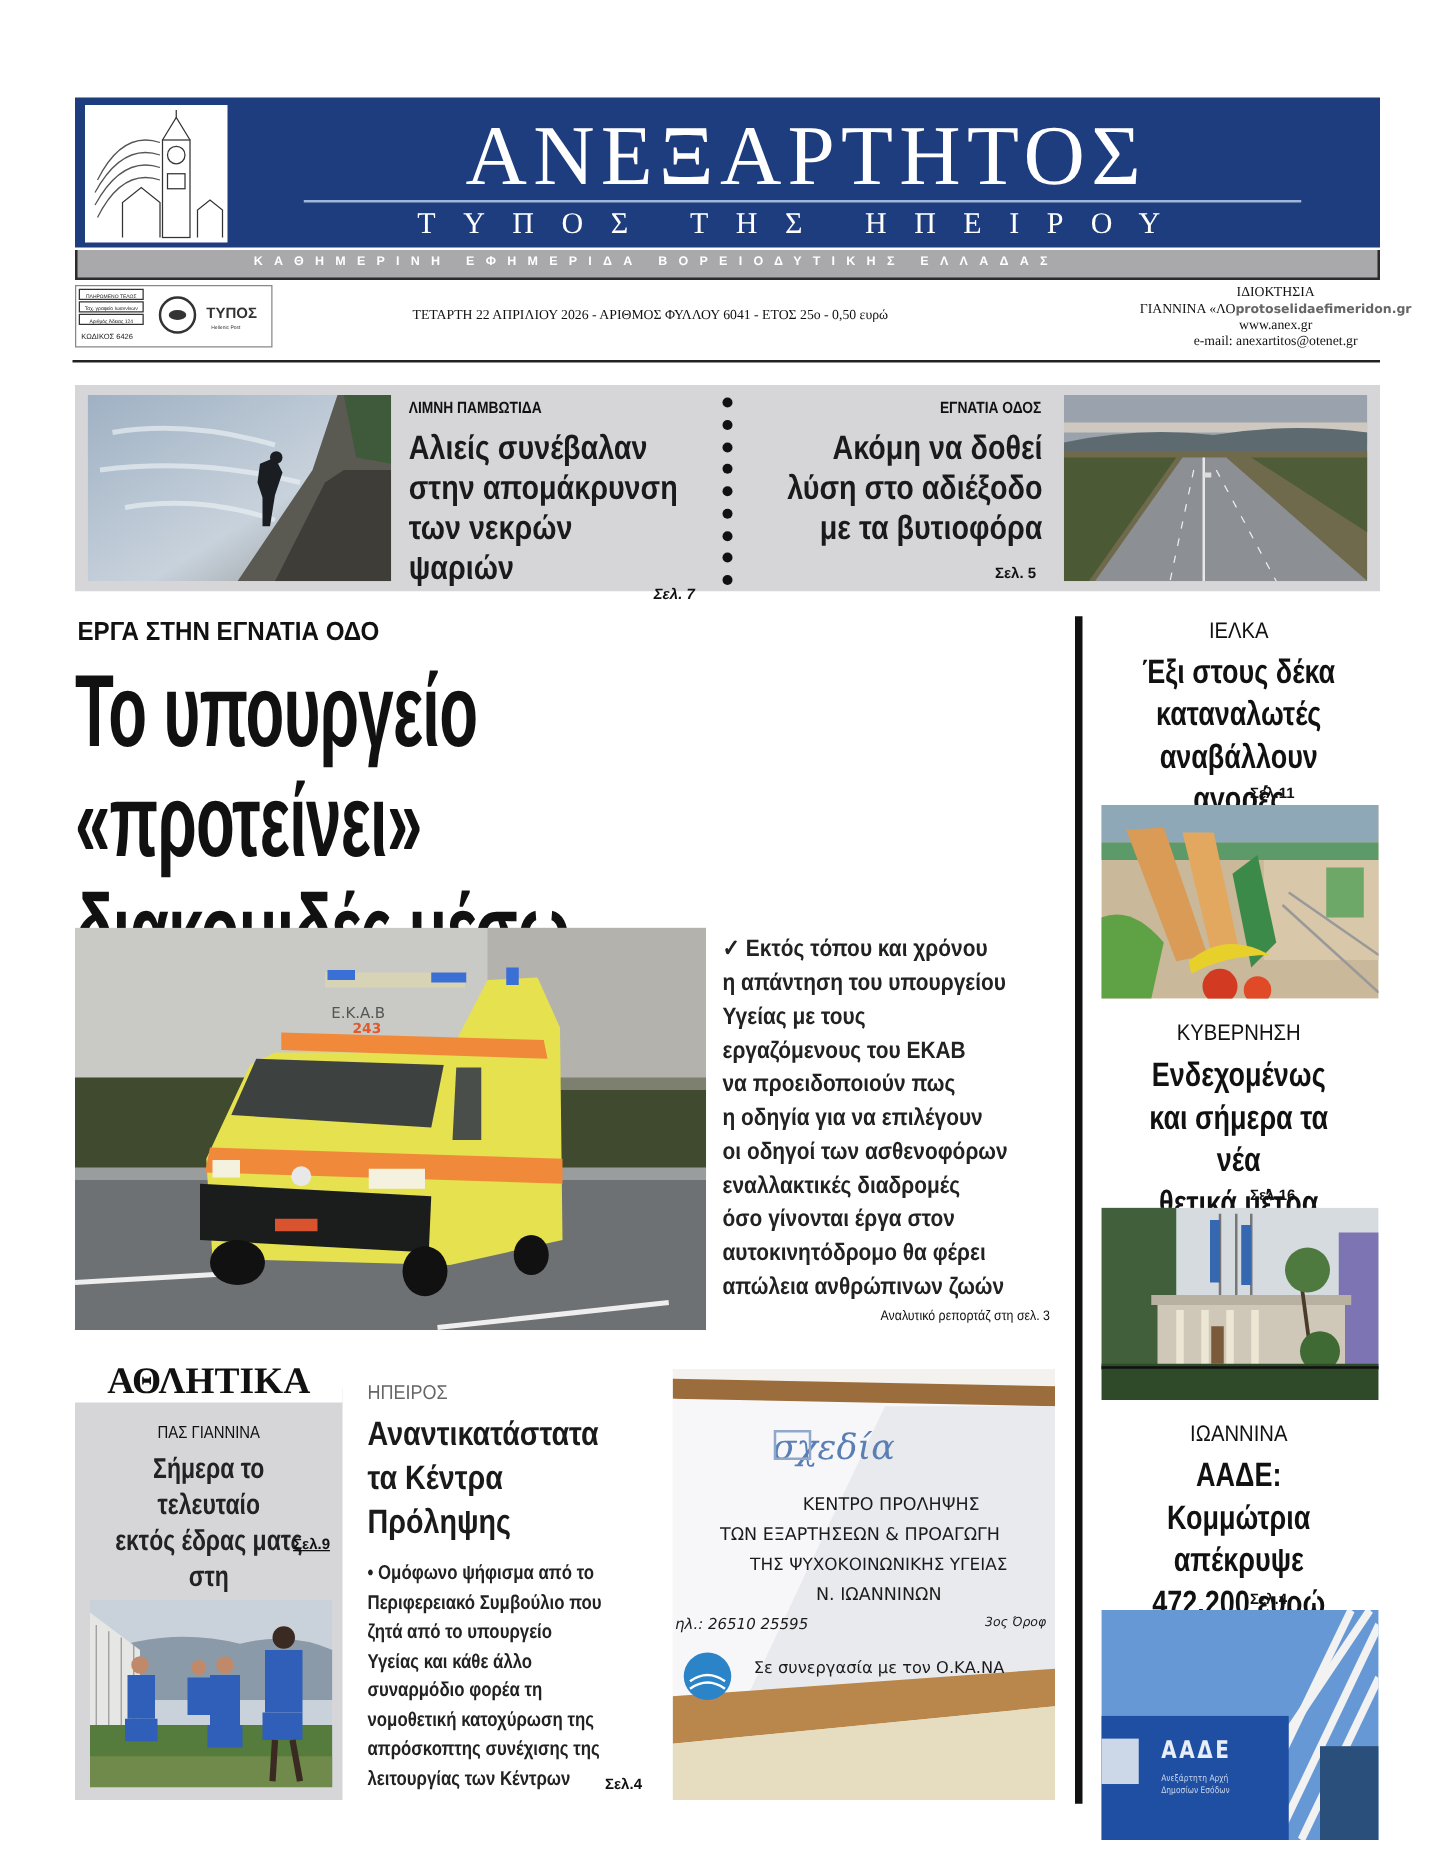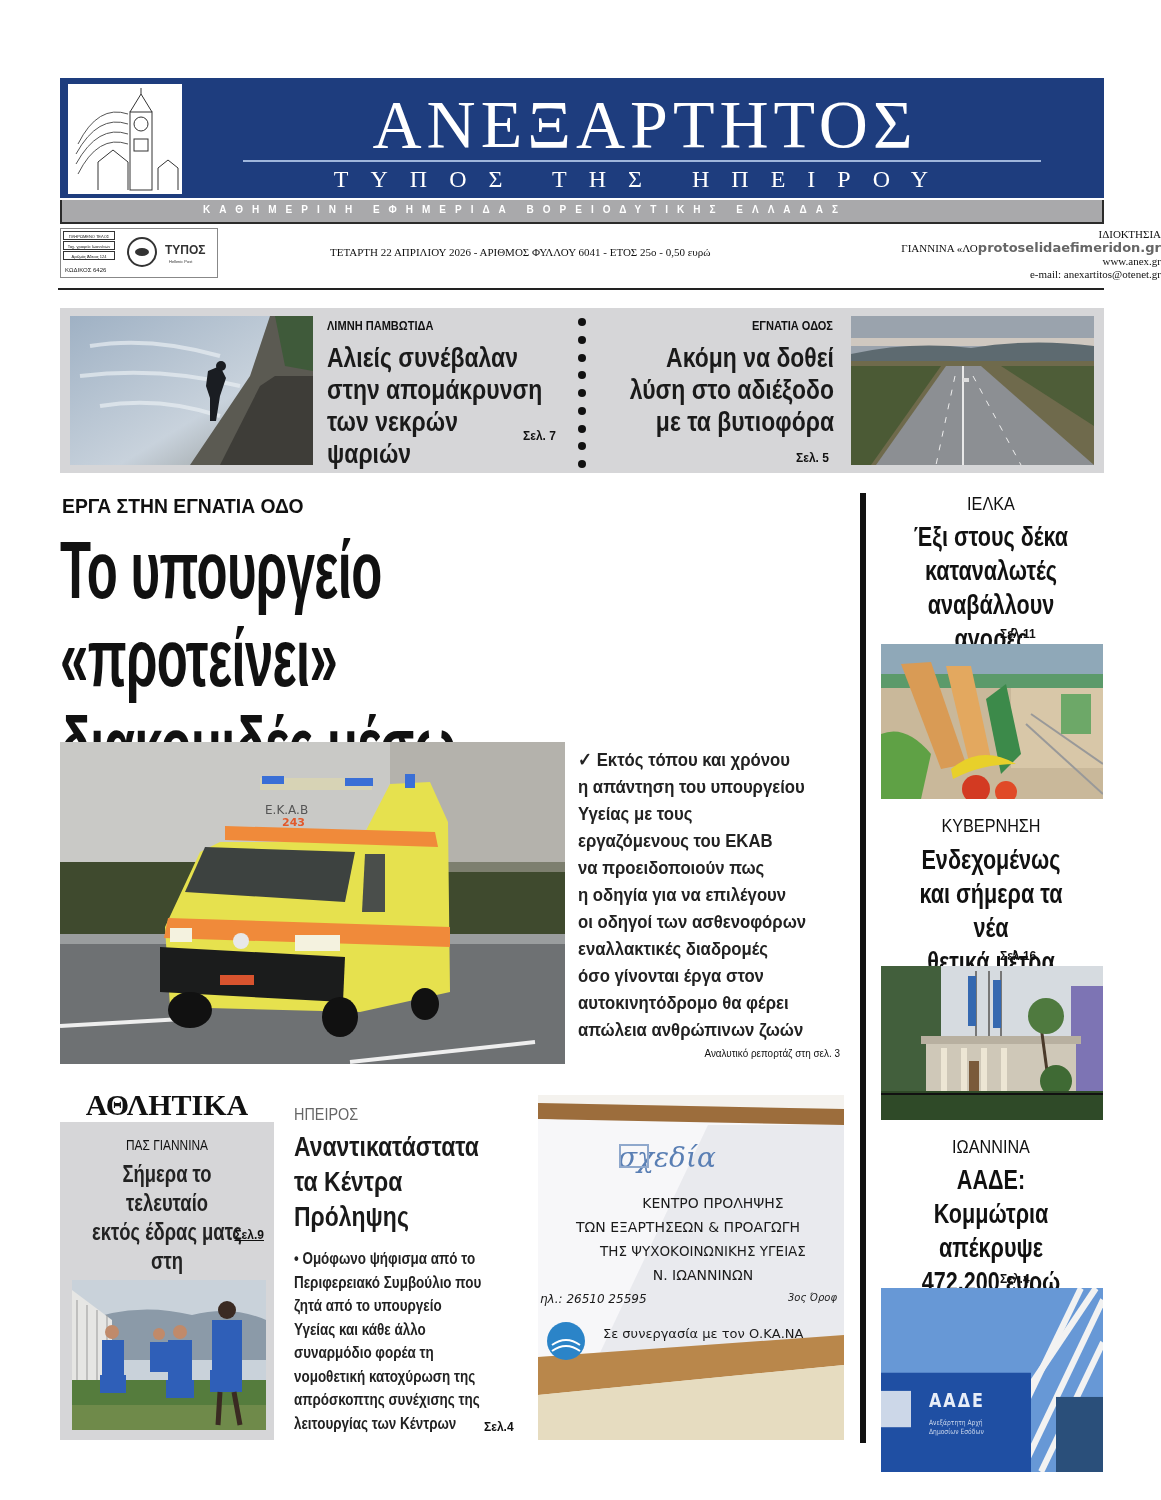--- a/index.html
+++ b/index.html
@@ -25,36 +25,36 @@
   .postage { left: 60px; top: 228px; width: 158px; height: 50px; border: 1px solid #888; background: #fff; }
   .postage-boxes { position: absolute; left: 2px; top: 2px; width: 52px; }
   .postage-boxes div { border: 1px solid #333; font-size: 4px; height: 9px; margin-bottom: 1px; text-align: center; line-height: 9px; }
   .postage-code { position: absolute; left: 4px; top: 38px; font-size: 6px; }
   .postage-seal { position: absolute; left: 66px; top: 8px; width: 30px; height: 30px; border-radius: 50%; border: 2px solid #333; }
   .postage-seal::after { content: ""; position: absolute; left: 6px; top: 9px; width: 14px; height: 8px; border-radius: 50%; background: #333; }
   .postage-elta { position: absolute; left: 104px; top: 14px; font-size: 12px; font-weight: bold; color: #333; }
   .postage-elta-sub { position: absolute; left: 108px; top: 30px; font-size: 4px; color: #333; }
   .dateline { left: 330px; top: 246px; width: 480px; text-align: left;
     font-family: "Liberation Serif", serif; font-size: 11px; color: #111; }
-  .owner { left: 880px; top: 228px; width: 281px; text-align: right;
+  .owner { left: 880px; top: 228px; width: 281px; text-align: center;
     font-family: "Liberation Serif", serif; font-size: 11px; line-height: 13px; color: #111; }
-  .owner .wm { font-family: "DejaVu Sans", sans-serif; font-weight: bold; color: #666; font-size: 13px; }
+  .owner .wm { font-family: "DejaVu Sans", sans-serif; font-weight: bold; color: #666; font-size: 10px; }
   .info-rule { left: 58px; top: 288px; width: 1046px; height: 2px; background: #222; }
 
   
   .teaser { left: 60px; top: 308px; width: 1044px; height: 165px; background: #d6d6d8; }
   .teaser-img-1 { left: 70px; top: 316px; width: 243px; height: 149px; overflow: hidden; }
   .teaser-img-2 { left: 851px; top: 316px; width: 243px; height: 149px; overflow: hidden; }
   .teaser-img-1 svg, .teaser-img-2 svg { width: 100%; height: 100%; display: block; }
   .t-kicker { font-family: "Liberation Sans", sans-serif; font-size: 13px; font-weight: bold; transform: scaleX(0.85); color: #111; }
   .t-head { font-family: "Liberation Sans", sans-serif; font-size: 27px; line-height: 32px; font-weight: bold; transform: scaleX(0.85); color: #1a1a1a; }
   .t-page { font-family: "Liberation Sans", sans-serif; font-size: 12px; font-weight: bold; color: #111; }
   .teaser-l-kicker { left: 327px; top: 318px; transform-origin: left; }
   .teaser-l-head { left: 327px; top: 342px; width: 260px; transform-origin: left; }
-  .teaser-l-page { left: 523px; top: 429px; }
+  .teaser-l-page { left: 523px; top: 468px; font-style: italic; }
   .teaser-r-kicker { left: 600px; top: 318px; width: 233px; text-align: right; transform-origin: right; }
   .teaser-r-head { left: 560px; top: 342px; width: 274px; text-align: right; transform-origin: right; }
   .teaser-r-page { left: 796px; top: 451px; }
   .dots { left: 577px; top: 318px; width: 10px; height: 150px; display: flex; flex-direction: column; justify-content: space-between; align-items: center; }
   .dots span { width: 8px; height: 8px; border-radius: 50%; background: #111; display: block; }
 
   
   .lead-kicker { left: 62px; top: 494px; font-size: 21px; font-weight: bold; transform: scaleX(0.92); transform-origin: left; color: #111; }
   .lead-head { left: 60px; top: 526px; width: 900px; font-size: 82px; line-height: 88px; font-weight: bold;
     transform: scaleX(0.62); transform-origin: left top; letter-spacing: -1px; color: #111; font-family: "Liberation Sans", sans-serif; }

